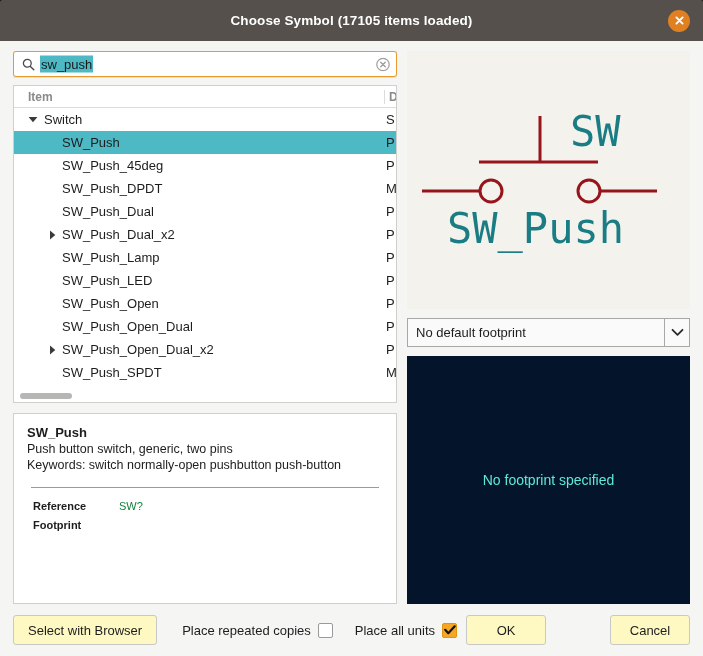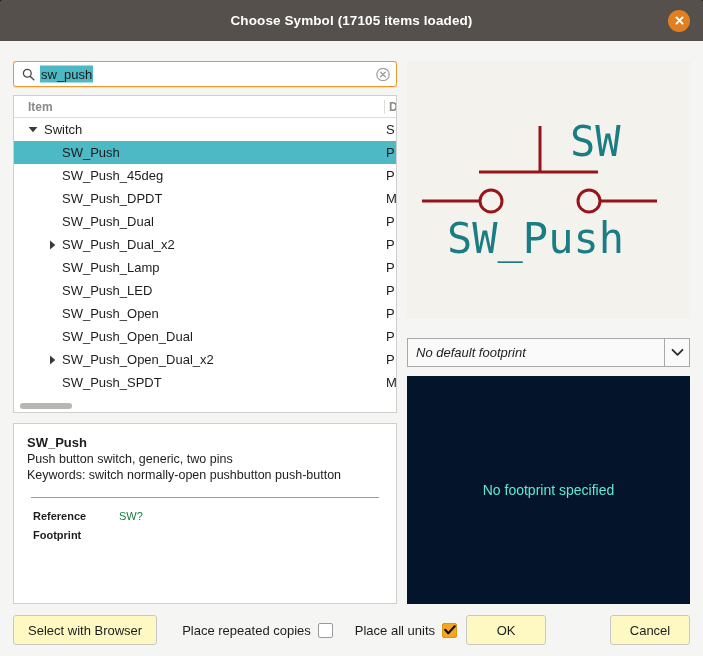--- a/index.html
+++ b/index.html
@@ -62,21 +62,21 @@
     display: flex;
     flex-direction: column;
     padding: 0;
     overflow: hidden;
   }
 
   .content-area {
     flex: 1;
     display: flex;
     flex-direction: row;
-    padding: 20px 13px 0 13px;
+    padding: 10px 13px 0 13px;
     gap: 10px;
     overflow: hidden;
   }
 
   
   .left-col {
     width: 384px;
     min-width: 384px;
     display: flex;
     flex-direction: column;
@@ -252,26 +252,25 @@
   .symbol-preview {
     height: 258px;
     min-height: 258px;
     background: #f4f2ed;
     position: relative;
     overflow: hidden;
   }
   .symbol-preview svg { display: block; }
 
   .footprint-select {
-    margin-top: 19px;
+    margin-top: 9px;
     height: 26px;
     min-height: 29px;
     display: flex;
     align-items: stretch;
-    font-style: italic;
   }
   .fp-select-box {
     flex: 1;
     background: #fafafa;
     border: 1px solid #a8a8a6;
     border-right: none;
     display: flex;
     align-items: center;
     padding-left: 8px;
     font-size: 13px;

